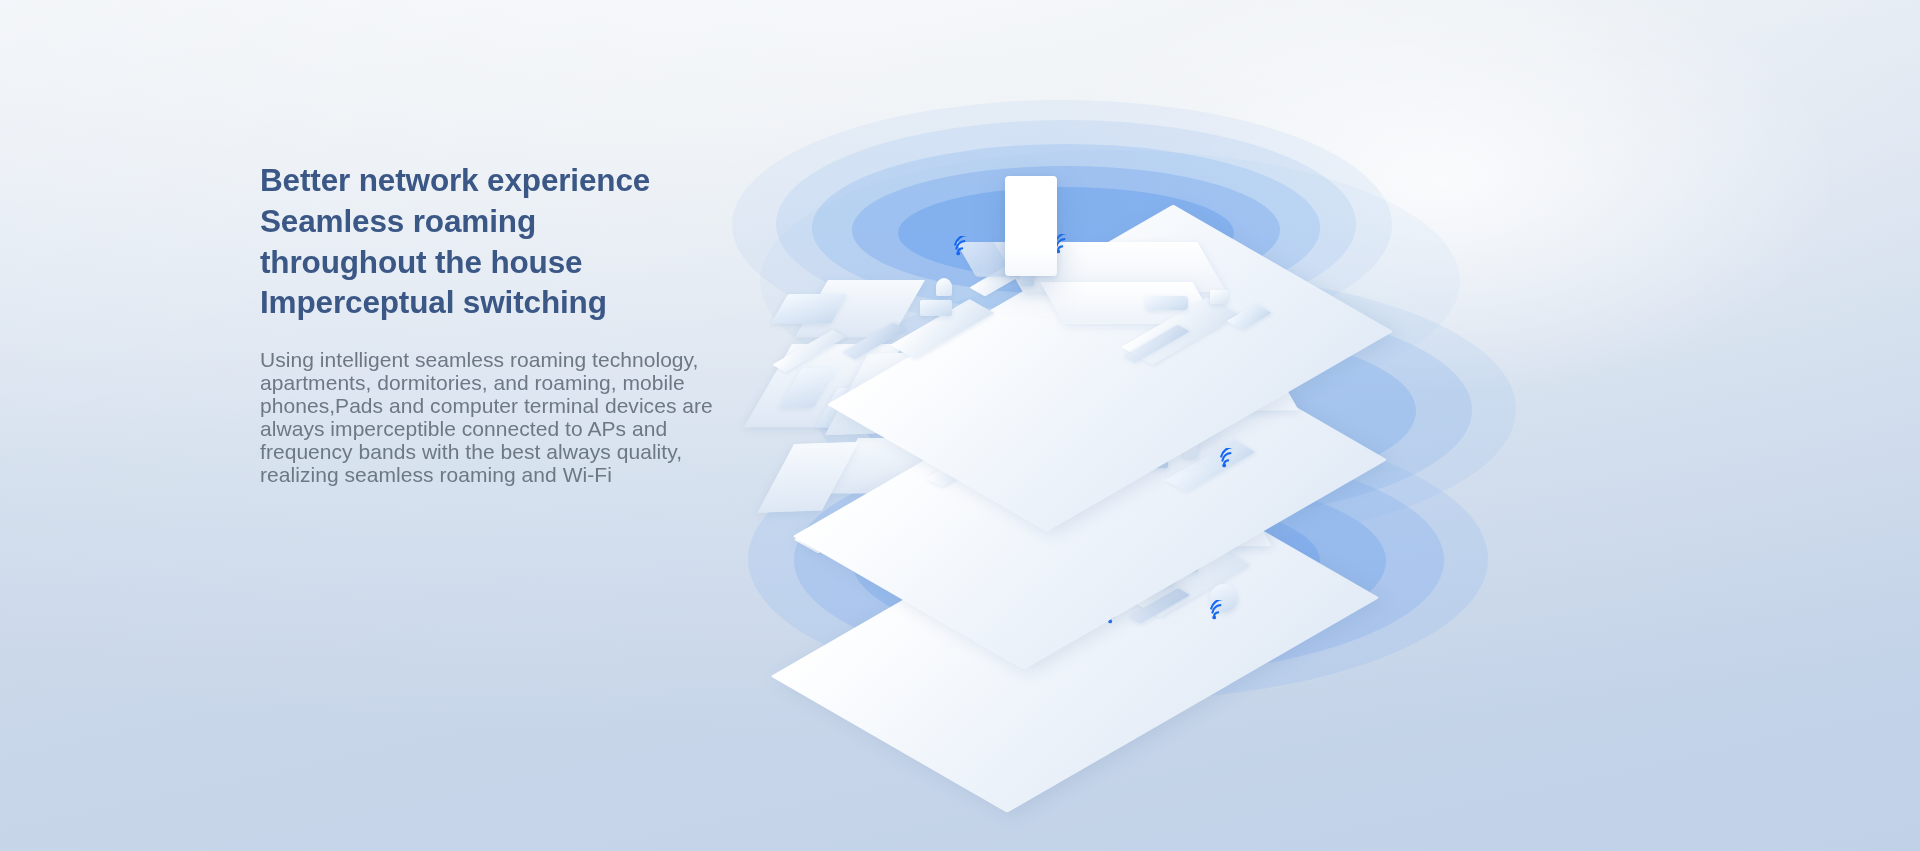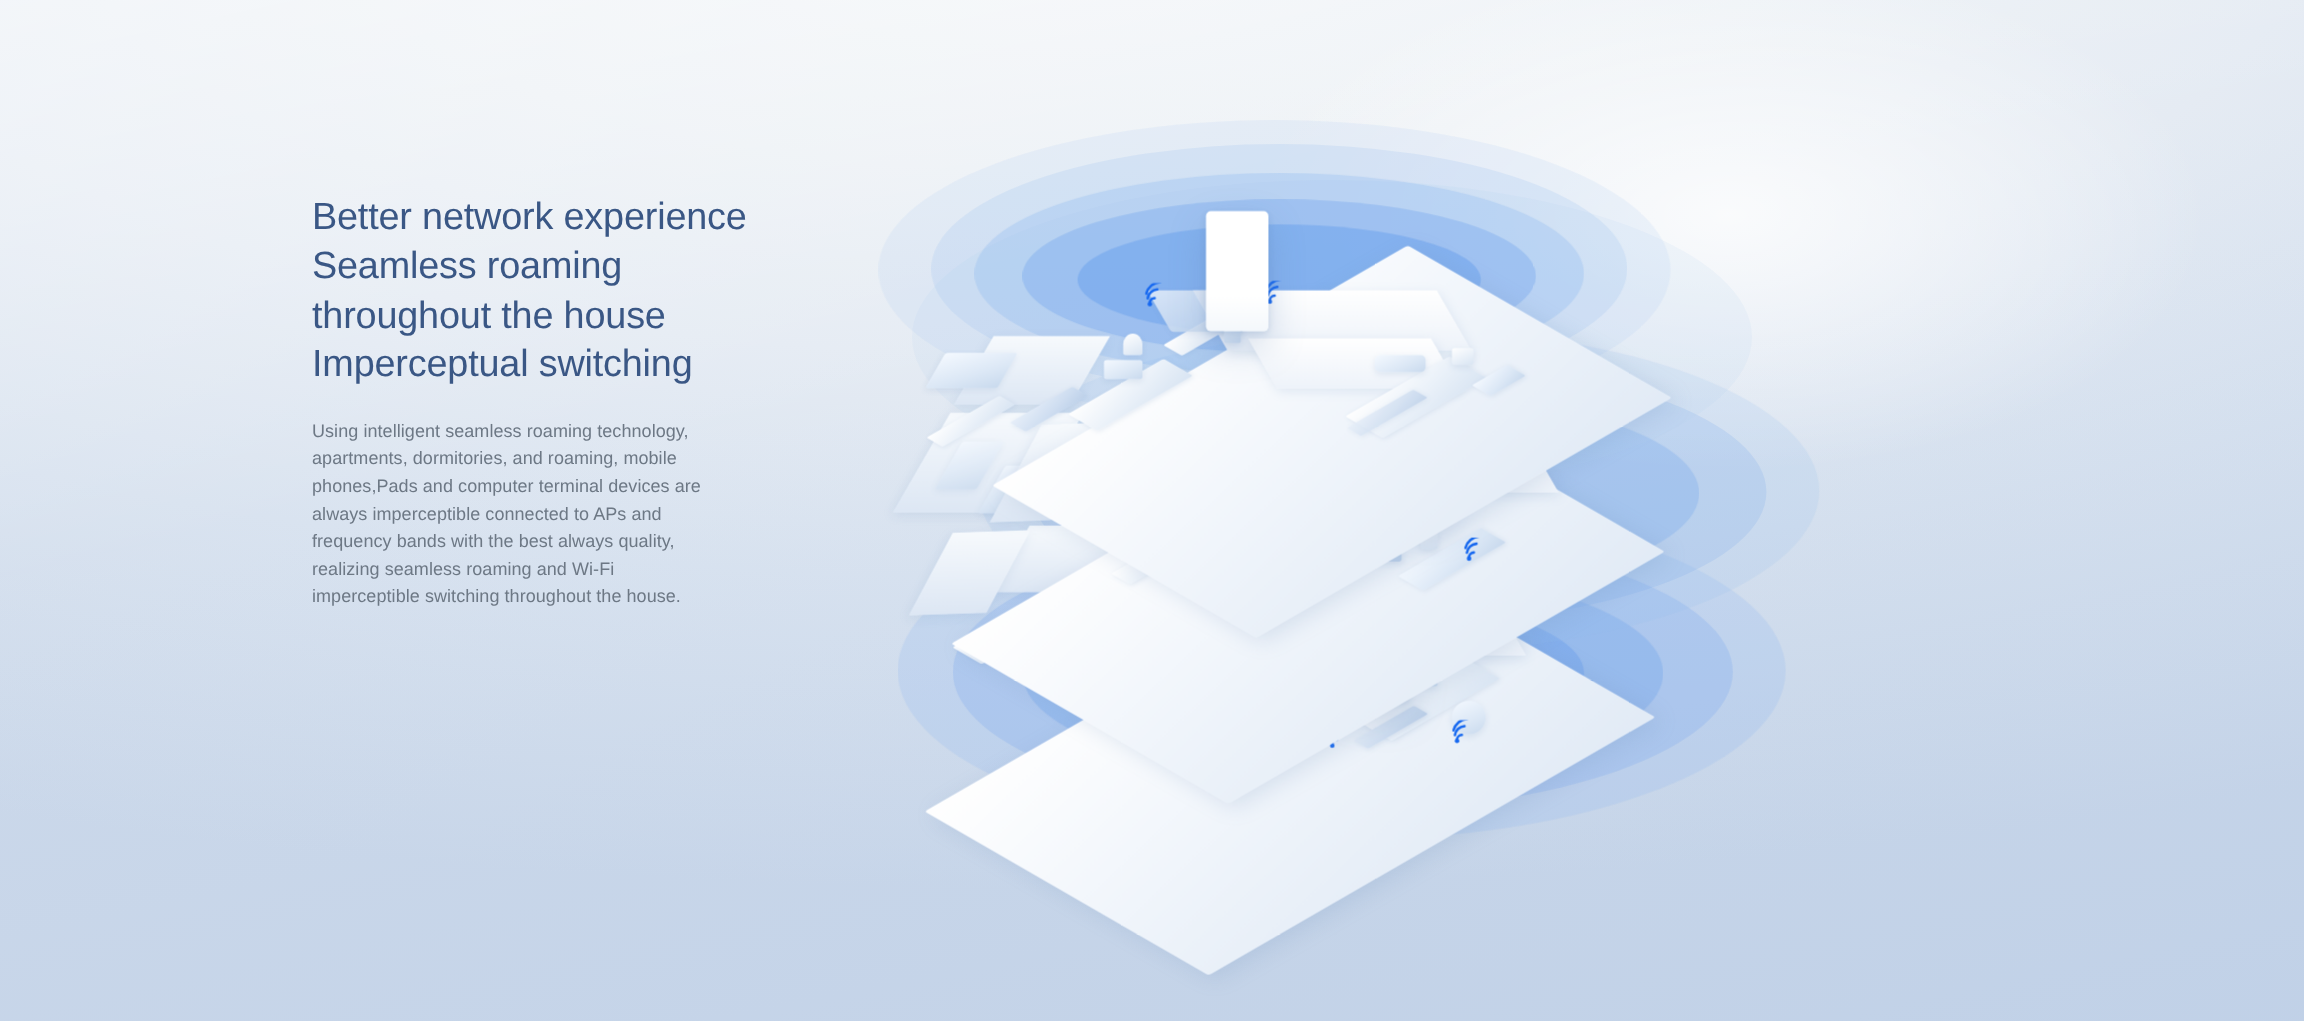--- a/index.html
+++ b/index.html
@@ -26,30 +26,30 @@
     position:absolute; left:46%; top:-14%; width:58%; height:70%;
     background:radial-gradient(closest-side, rgba(255,255,255,.78), rgba(255,255,255,0) 72%);
   }
 
   
   #text-col{
     position:absolute; left:260px; top:160px; width:420px;
   }
   #headline{
     font-size:31.5px;
-    font-weight:400;
+    font-weight:700;
     line-height:40.8px;
     letter-spacing:-0.15px;
     color:#3a5785;
   }
   #headline .hl{ display:block; white-space:nowrap; }
   #body-copy{
     margin-top:25px;
     width:392px;
-    font-size:15px;
+    font-size:21px;
     line-height:23px;
     color:#6d7885;
     letter-spacing:.05px;
   }
   #body-copy .bl{ display:block; white-space:nowrap; }
 
   
   #illo{
     position:absolute; left:740px; top:92px; width:800px; height:600px;
   }
@@ -135,21 +135,20 @@
     <span class="hl">Imperceptual switching</span>
   </h1>
 
   <p id="body-copy">
     <span class="bl">Using intelligent seamless roaming technology,</span>
     <span class="bl">apartments, dormitories, and roaming, mobile</span>
     <span class="bl">phones,Pads and computer terminal devices are</span>
     <span class="bl">always imperceptible connected to APs and</span>
     <span class="bl">frequency bands with the best always quality,</span>
     <span class="bl">realizing seamless roaming and Wi-Fi</span>
-    <span class="bl">imperceptible switching throughout the house.</span>
   </p>
 </div>
 
 <div id="illo">
 
   <div class="ripple" id="rb1"></div>
   <div class="ripple" id="rb2"></div>
   <div class="ripple" id="rb3"></div>
   <div class="ripple" id="rb4"></div>
 

